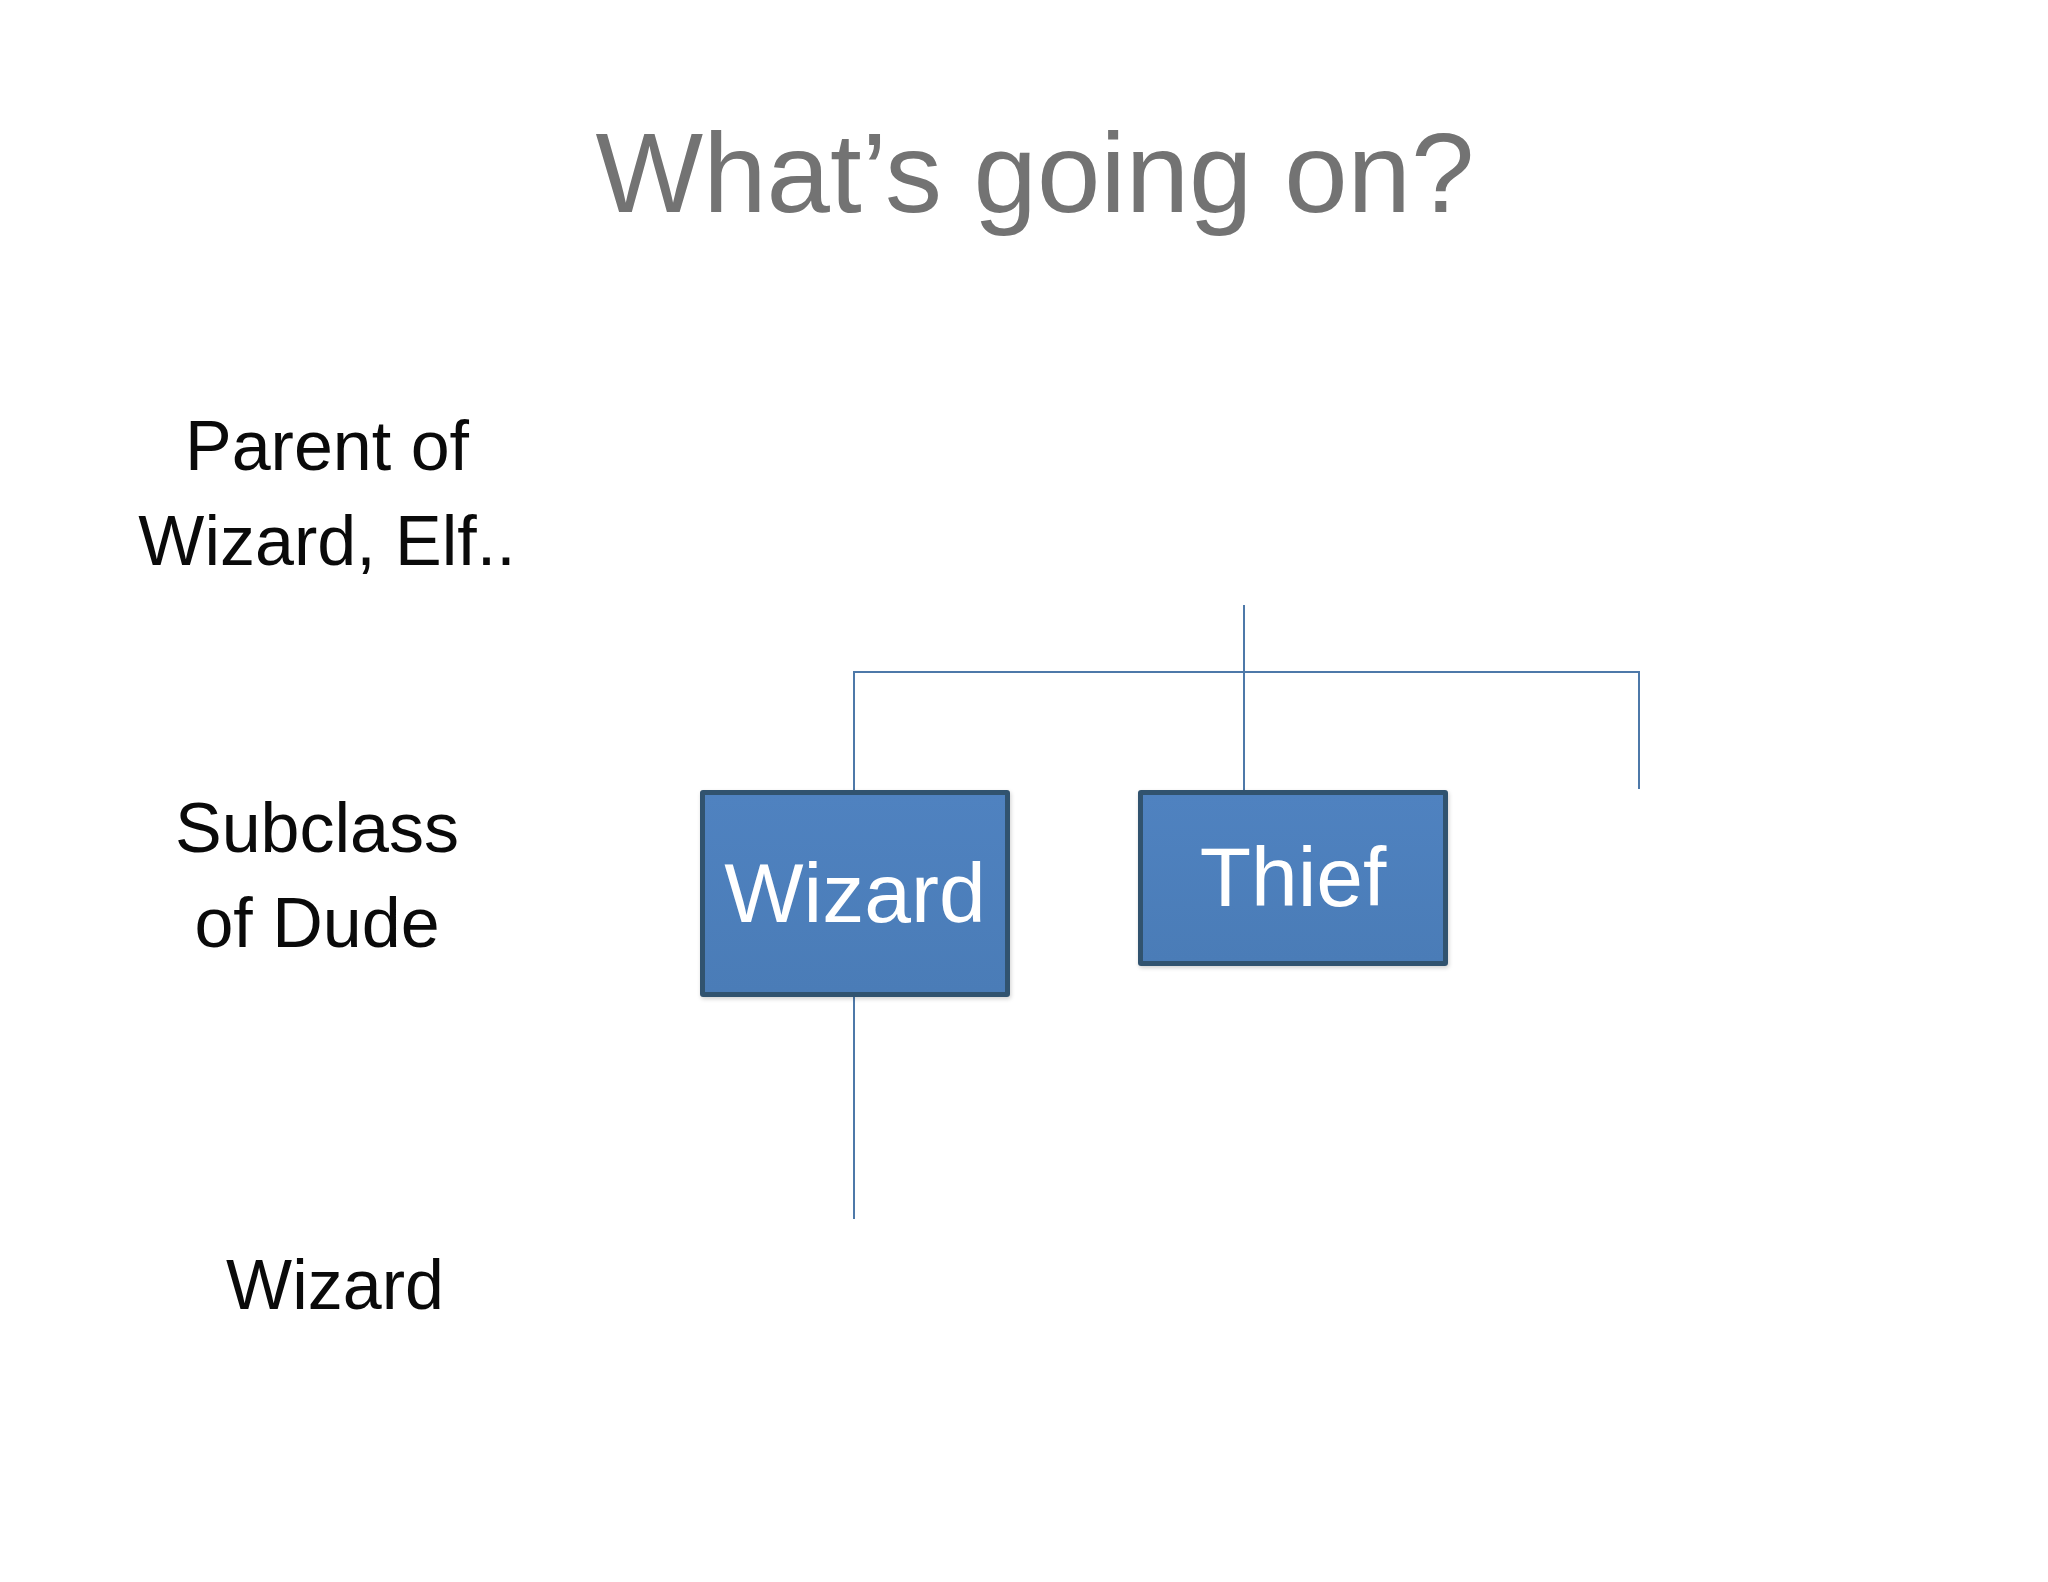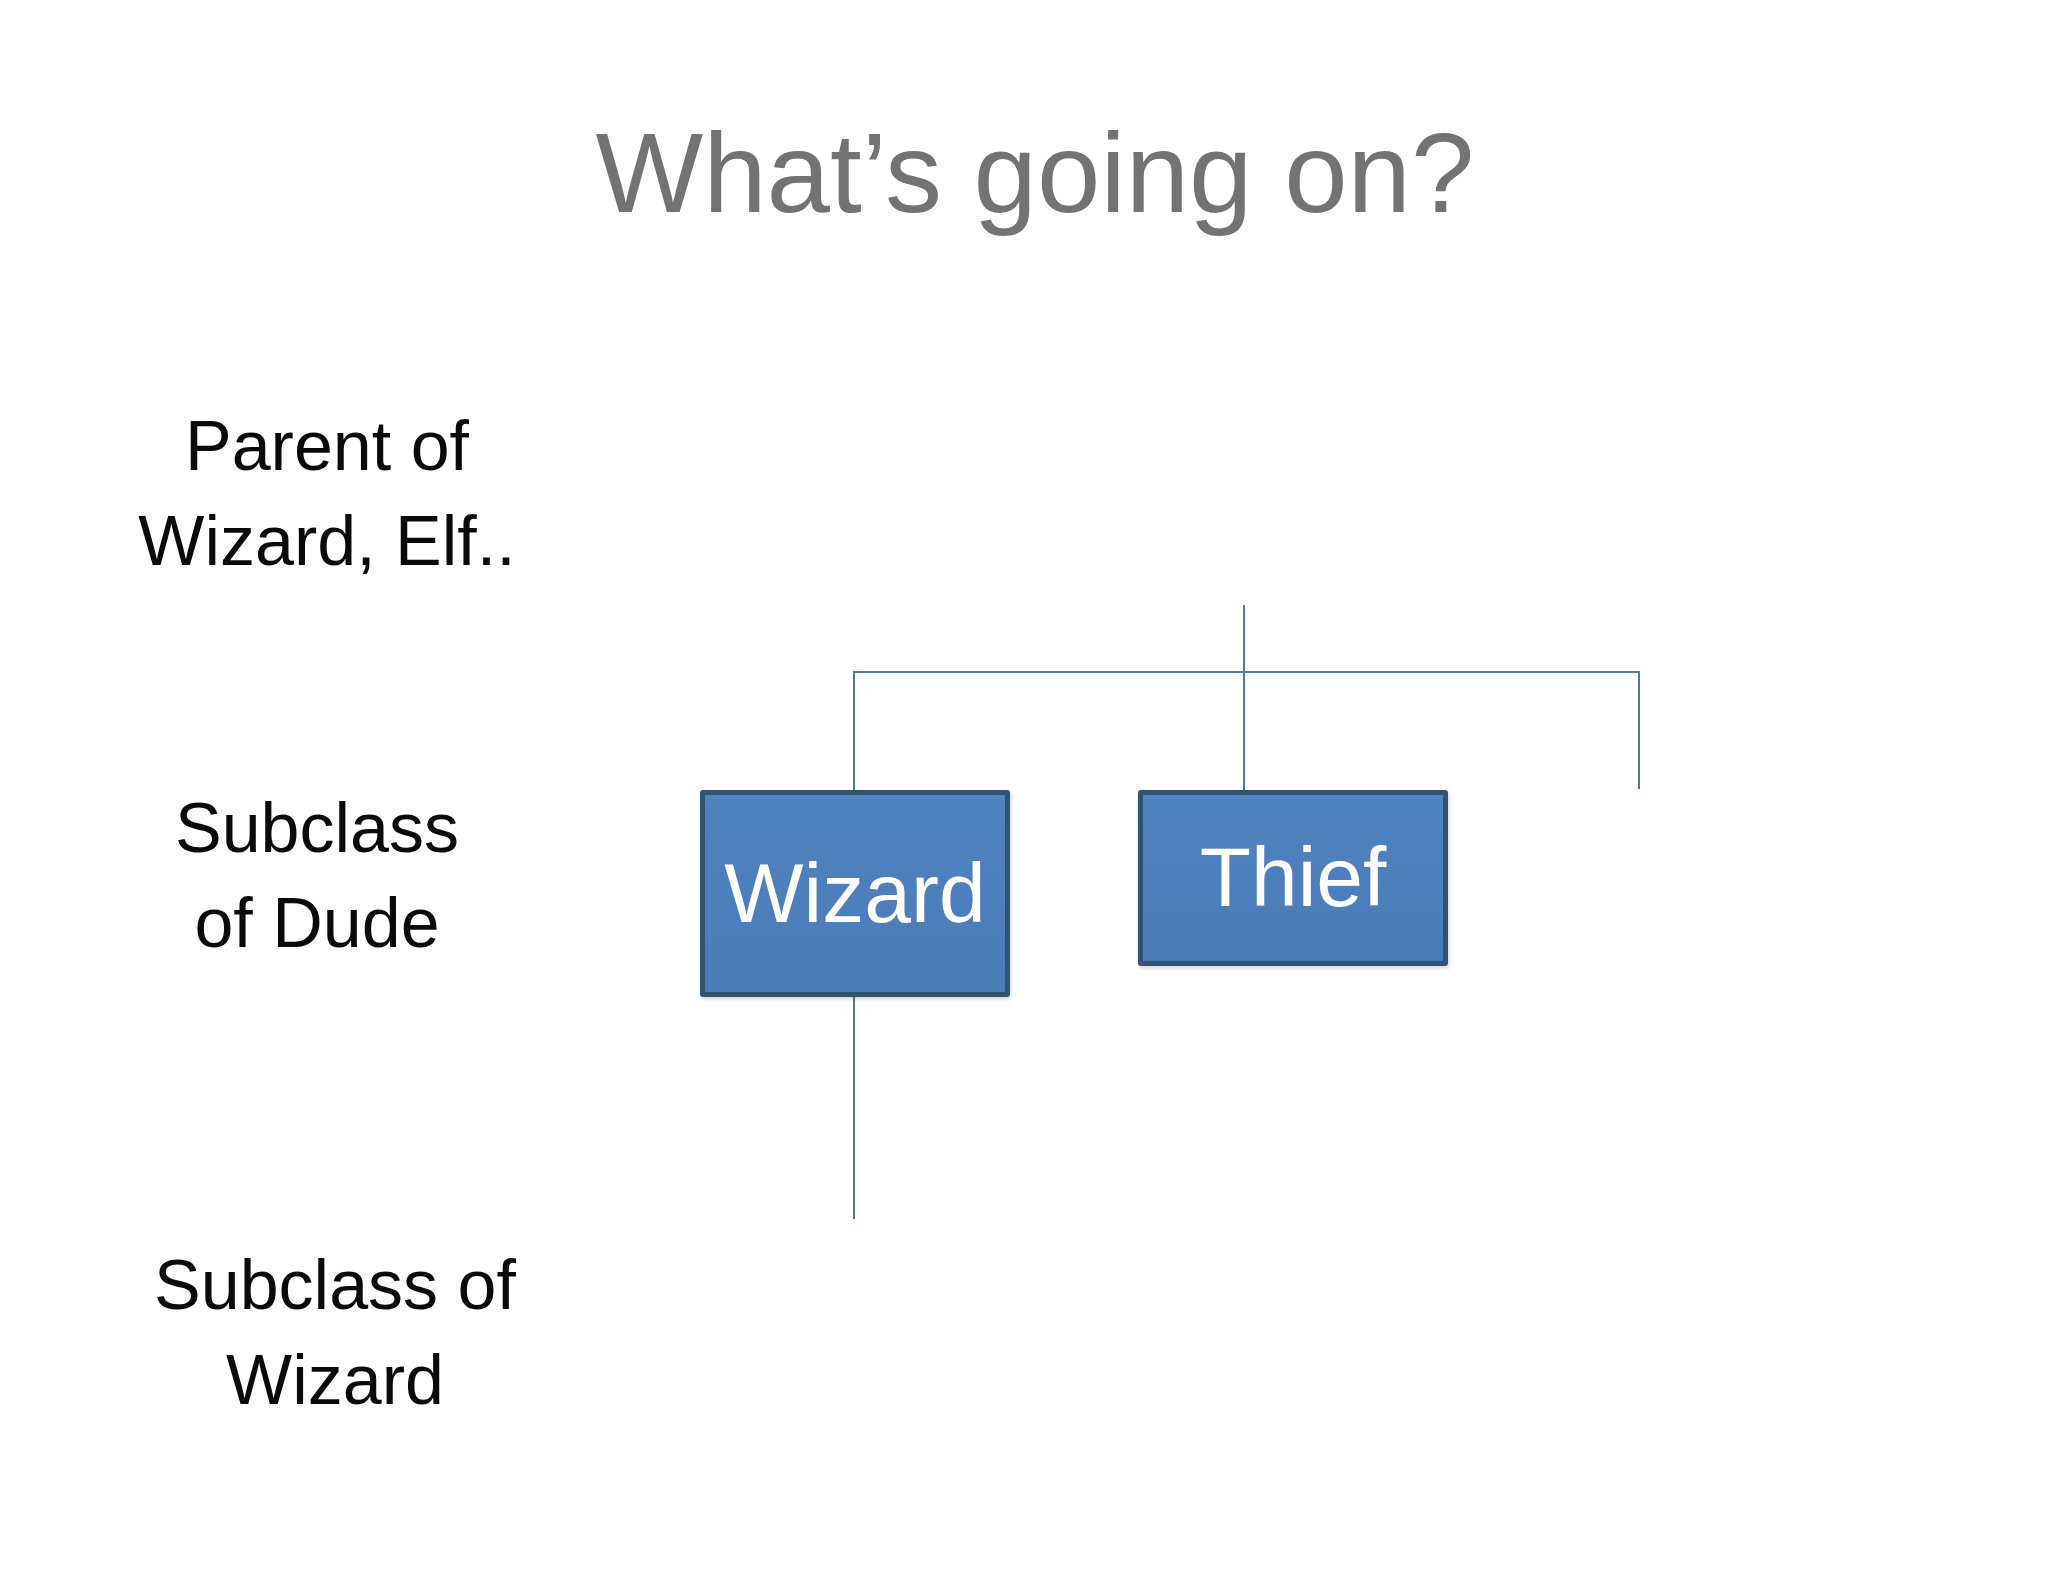--- a/index.html
+++ b/index.html
@@ -74,21 +74,20 @@
     <span>Parent of</span>
     <span>Wizard, Elf..</span>
   </div>
 
   <div class="row-label" id="label-subclass-dude">
     <span>Subclass</span>
     <span>of Dude</span>
   </div>
 
   <div class="row-label" id="label-subclass-wizard">
-    <span>Subclass of</span>
     <span>Wizard</span>
   </div>
 
   <svg class="connectors" viewBox="0 0 2048 1582" xmlns="http://www.w3.org/2000/svg">
     <line x1="1244" y1="605" x2="1244" y2="673" stroke="#4E79A9" stroke-width="2"></line>
     <line x1="854" y1="672" x2="1639" y2="672" stroke="#4E79A9" stroke-width="2"></line>
     <line x1="854" y1="671" x2="854" y2="790" stroke="#4E79A9" stroke-width="2"></line>
     <line x1="1244" y1="671" x2="1244" y2="790" stroke="#4E79A9" stroke-width="2"></line>
     <line x1="1639" y1="671" x2="1639" y2="789" stroke="#4E79A9" stroke-width="2"></line>
     <line x1="854" y1="997" x2="854" y2="1219" stroke="#4E79A9" stroke-width="2"></line>

